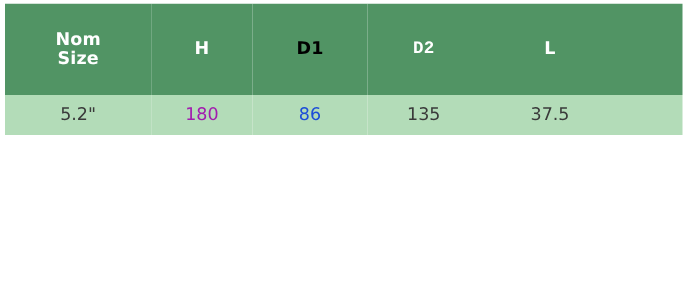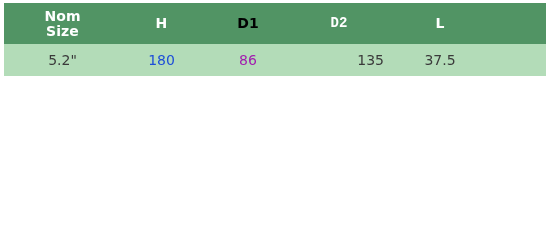--- a/index.html
+++ b/index.html
@@ -28,21 +28,21 @@
     border-collapse: collapse;
     table-layout: fixed;
   }
 
   
   table.dim-table thead tr {
     background: #519464;
   }
   table.dim-table thead th {
     height: 41px;
-    padding: 0;
+    padding: 16px;
     margin: 0;
     color: #ffffff;
     font-size: 14px;
     font-weight: bold;
     line-height: 15px;
     text-align: center;
     vertical-align: middle;
     border: 0;
     letter-spacing: 0.1px;
   }
@@ -105,21 +105,21 @@
         <th style="color: rgb(255, 255, 255);">H</th>
         <th style="color: #000000;">D1</th>
         <th style="color: #ffffff; font-family: Liberation Mono, monospace;">D2</th>
         <th style="color: rgb(255, 255, 255);">L</th>
         <th style="color: rgb(255, 255, 255);"></th>
       </tr>
     </thead>
     <tbody>
       <tr style="background: rgb(179, 220, 184);">
         <td style="color: rgb(58, 58, 58);">5.2"</td>
-        <td style="color: #1d4ed8;">180</td>
-        <td style="color: #a21caf;">86</td>
-        <td style="color: rgb(58, 58, 58); text-align: right;">135</td>
+        <td style="color: #a21caf;">180</td>
+        <td style="color: #1d4ed8;">86</td>
+        <td style="color: rgb(58, 58, 58);">135</td>
         <td style="color: rgb(58, 58, 58); margin-top: 12px;">37.5</td>
         <td style="color: rgb(58, 58, 58);"></td>
       </tr>
     </tbody>
   </table>
 </div>
 
 </body></html>

